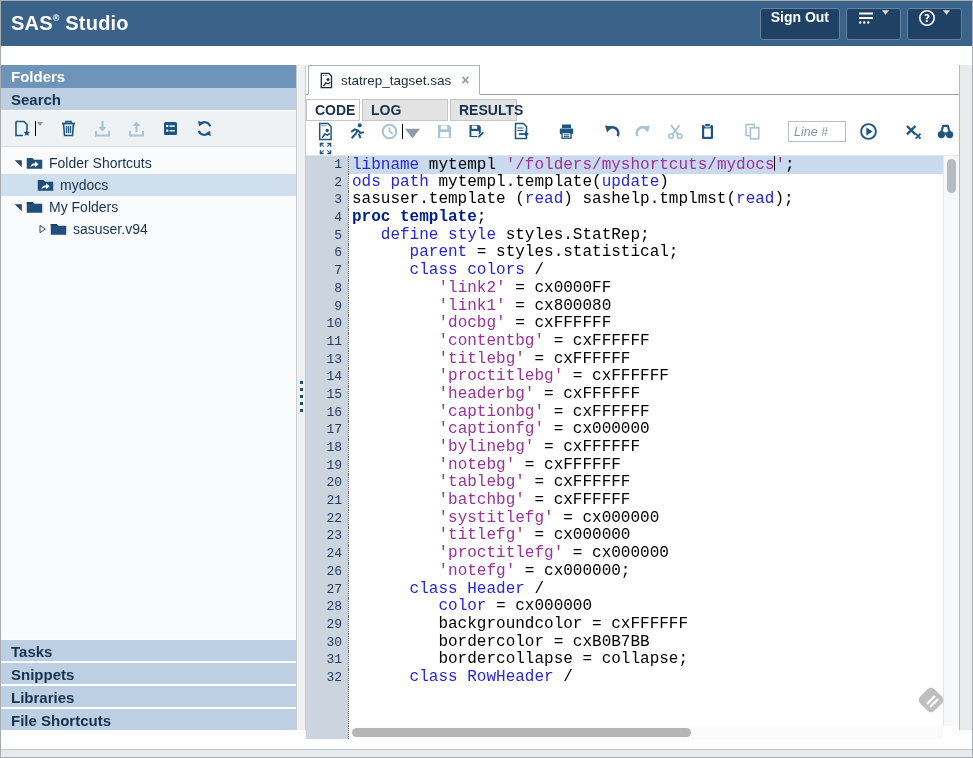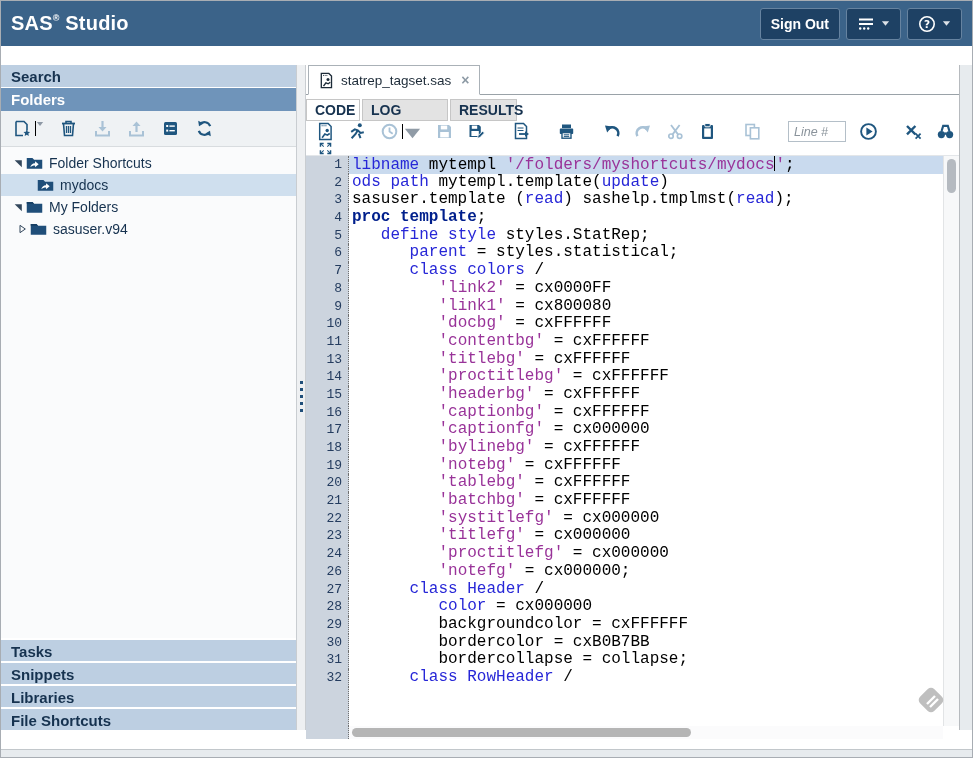--- a/index.html
+++ b/index.html
@@ -4,21 +4,21 @@
 <style>
   html,body{margin:0;padding:0;background:#cfd4d9;font-family:"Liberation Sans",sans-serif;}
   *{box-sizing:border-box;}
   .window{width:973px;height:758px;border:1px solid #a8adb3;background:#fff;position:relative;overflow:hidden;display:flex;flex-direction:column;gap:19px;}
 
   
   .topbar{height:45px;background:var(--topbar-bg,#3B6389);display:flex;align-items:center;flex:0 0 45px;}
   .brand{color:#fff;font-weight:bold;font-size:20px;margin-left:10px;letter-spacing:.2px;}
   .brand sup{font-size:9px;vertical-align:9px;}
   .topbar-right{margin-left:auto;display:flex;gap:6px;margin-right:10px;}
-  .tb-btn{background:var(--topbar-button-bg,#1E4164);border:1px solid var(--topbar-button-border,#6683A0);border-radius:3px;color:#fff;height:32px;display:flex;align-items:center;padding:0 10px;font-size:14px;font-weight:bold;cursor:pointer;}
+  .tb-btn{background:var(--topbar-button-bg,#1E4164);border:1px solid var(--topbar-button-border,#6683A0);border-radius:3px;color:#fff;height:32px;display:flex;align-items:flex-start;padding:0 10px;font-size:14px;font-weight:bold;cursor:pointer;}
   .tb-btn .icon{display:flex;}
   .tb-btn svg{width:18px;height:18px;}
   .tb-caret{margin-left:6px;display:flex;}
   .tb-caret svg{width:9px;height:7px;}
 
   
   .content{flex:1;display:flex;background:#e7ebee;min-height:0;}
 
   
   .sidebar{width:296px;display:flex;flex-direction:column;background:#fafbfc;border-right:1px solid #c9cdd1;}
@@ -125,22 +125,22 @@
               <polygon points="1,1 9,1 5,6" fill="currentColor" opacity=".85"></polygon>
             </svg>
           </span>
       </div>
     </div>
   </div>
 
   <div class="content">
 
     <div class="sidebar">
+      <div class="sect-header sect-dark">Folders</div>
       <div class="sect-header sect-light">Search</div>
-      <div class="sect-header sect-dark">Folders</div>
       <div class="side-toolbar" id="side-toolbar">
           <div class="tbtn">
             <span class="icon">
               <svg viewBox="0 0 19 19">
                 <path d="M3 2.5h8l3 3v6" fill="none" stroke="currentColor" stroke-width="1.6"></path>
                 <path d="M3 2.5v14h7" fill="none" stroke="currentColor" stroke-width="1.6"></path>
                 <path d="M13.8 10.6l1 2.1 2.3.3-1.7 1.6.4 2.3-2-1.1-2.1 1.1.4-2.3-1.6-1.6 2.3-.3z" fill="currentColor"></path>
               </svg>
             </span>
             <span class="caret-ic icon caret">
@@ -230,21 +230,21 @@
               </svg>
             </span>
             <span class="ficon">
               <svg viewBox="0 0 18 14">
                 <path d="M.8 1.6h6l1.8 2h8.6v9.6H.8z" fill="#1F4E79"></path>
                 <path d="M.8 1.6h6l1.8 2H.8z" fill="#173f63"></path>
               </svg>
             </span>
             <span>My Folders</span>
           </div>
-          <div class="tree-row" style="padding-left: 14px;">
+          <div class="tree-row" style="padding-left: 34px;">
             <span class="exp">
               <svg viewBox="0 0 12 12">
                 <polygon points="3.6,1.6 10,6 3.6,10.4" fill="none" stroke="#33475c" stroke-width="1.2"></polygon>
               </svg>
             </span>
             <span class="ficon">
               <svg viewBox="0 0 18 14">
                 <path d="M.8 1.6h6l1.8 2h8.6v9.6H.8z" fill="#1F4E79"></path>
                 <path d="M.8 1.6h6l1.8 2H.8z" fill="#173f63"></path>
               </svg>

